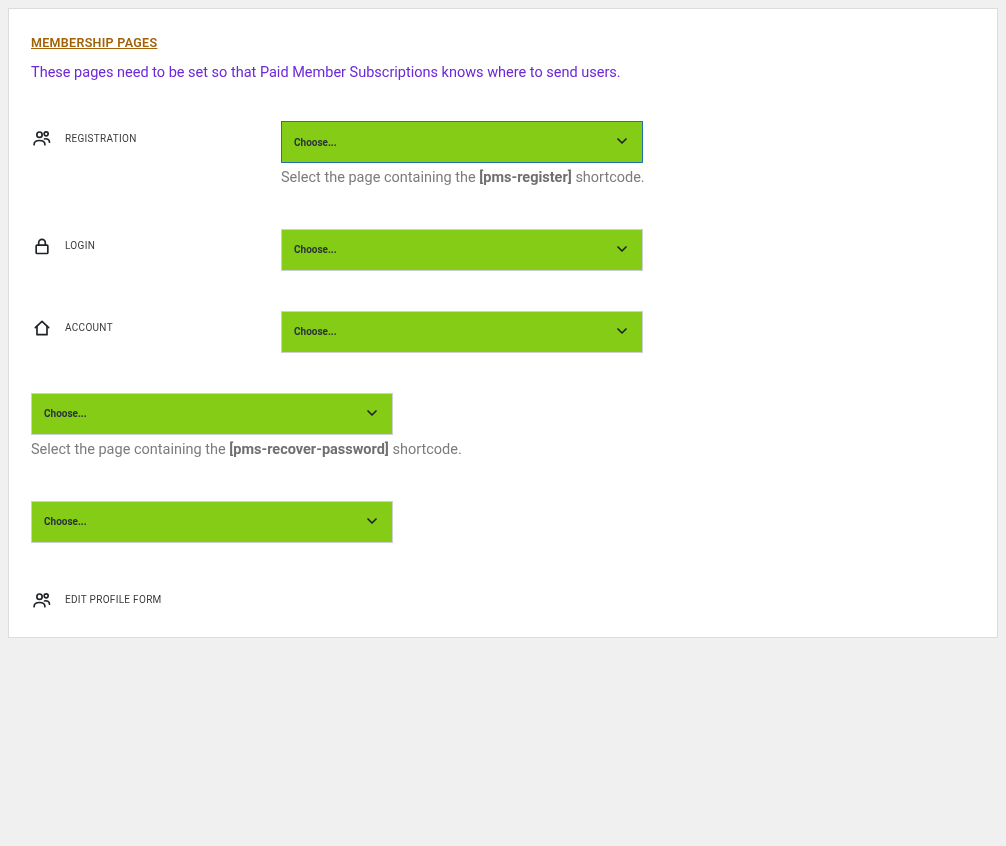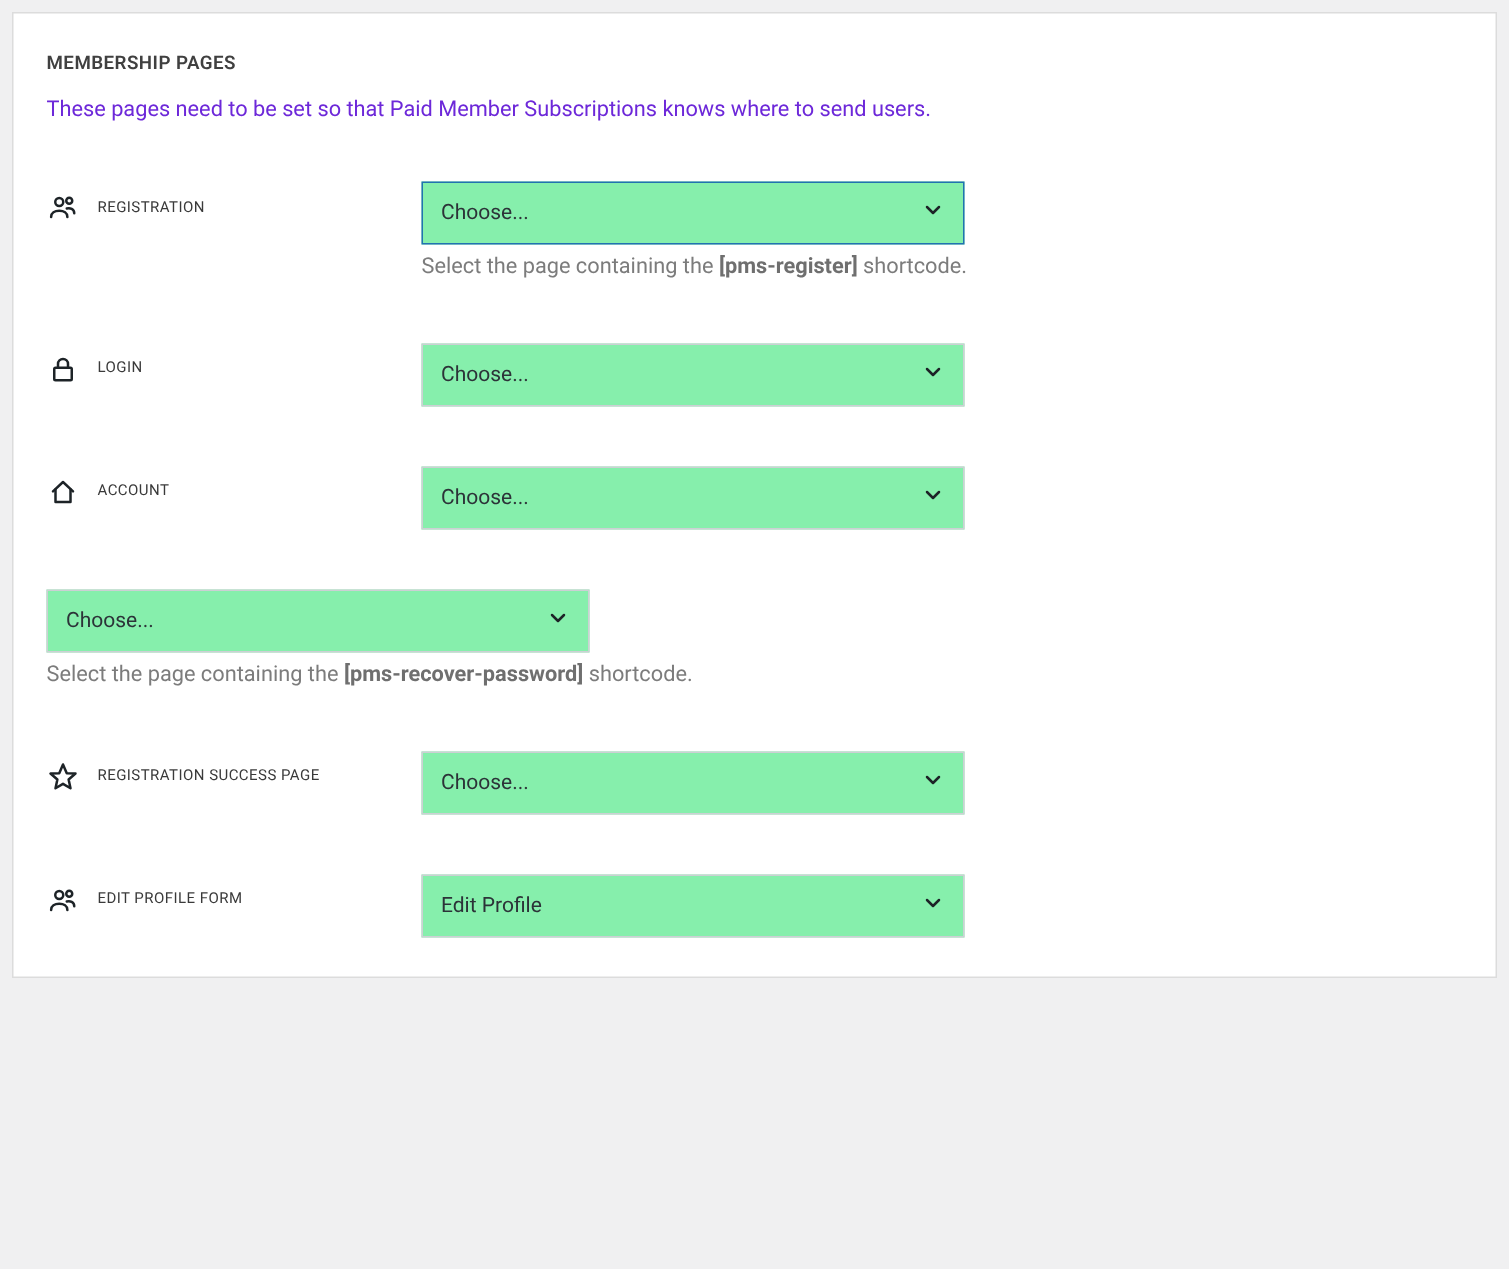--- a/index.html
+++ b/index.html
@@ -13,24 +13,25 @@
       padding: 8px;
     }
     .settings-panel {
       background: #fff;
       border: 1px solid #dcdcdc;
       padding: 26px 22px;
     }
     .panel-title {
       font-size: 12.5px;
       font-weight: 600;
-      color: #404040;
+      color: #a16207;
       letter-spacing: 0.3px;
       margin-bottom: 14px;
       text-transform: uppercase;
+      text-decoration: underline;
     }
     .panel-description {
       font-size: 14.5px;
       color: #6d28d9;
       margin-bottom: 40px;
     }
     .field-row {
       display: flex;
       align-items: flex-start;
       margin-bottom: 40px;
@@ -64,28 +65,29 @@
       letter-spacing: 0.3px;
       text-transform: uppercase;
     }
     .field-control-col {
       flex: 1;
     }
     .select-box {
       width: 362px;
       height: 42px;
       border: 1px solid #ccd0d4;
-      background: #86efac;
+      background: #84cc16;
       padding: 0 40px 0 12px;
-      font-size: 14px;
+      font-size: 10px;
       color: #2c3338;
       cursor: pointer;
       display: flex;
       align-items: center;
       position: relative;
+      font-weight: bold;
     }
     .select-box.focused {
       border-color: #2271b1;
     }
     .select-chevron {
       position: absolute;
       right: 12px;
       top: 50%;
       transform: translateY(-50%);
       pointer-events: none;
@@ -193,28 +195,20 @@
             </svg>
         </span>
       </div>
       <div class="helper-text">
         <span>Select the page containing the </span><b>[pms-recover-password]</b><span> shortcode.</span>
       </div>
     </div>
   </div>
 
   <div class="field-row">
-    <div class="field-label-col">
-      <span class="field-icon">
-        <svg viewBox="0 0 24 24" fill="none" stroke="currentColor" stroke-width="2" stroke-linecap="round" stroke-linejoin="round">
-          <polygon points="12 2 15 9 22 9.2 16.5 14 18 21 12 17.5 6 21 7.5 14 2 9.2 9 9"></polygon>
-        </svg>
-      </span>
-      <span class="field-label">REGISTRATION SUCCESS PAGE</span>
-    </div>
     <div class="field-control-col">
       <div class="select-box">
         <span>Choose...</span>
         <span class="select-chevron">
           <svg viewBox="0 0 24 24" fill="none" stroke="currentColor" stroke-width="2.5" stroke-linecap="round" stroke-linejoin="round">
               <polyline points="6 9 12 15 18 9"></polyline>
             </svg>
         </span>
       </div>
     </div>
@@ -226,24 +220,16 @@
         <svg viewBox="0 0 24 24" fill="none" stroke="currentColor" stroke-width="2" stroke-linecap="round" stroke-linejoin="round">
           <circle cx="9" cy="8" r="3.2"></circle>
           <path d="M2.5 20c0-3.3 2.9-5 6.5-5s6.5 1.7 6.5 5"></path>
           <circle cx="17" cy="7" r="2.4"></circle>
           <path d="M15 13.2c2.6-.8 6 .4 6 3.8"></path>
         </svg>
       </span>
       <span class="field-label">EDIT PROFILE FORM</span>
     </div>
     <div class="field-control-col">
-      <div class="select-box">
-        <span>Edit Profile</span>
-        <span class="select-chevron">
-          <svg viewBox="0 0 24 24" fill="none" stroke="currentColor" stroke-width="2.5" stroke-linecap="round" stroke-linejoin="round">
-              <polyline points="6 9 12 15 18 9"></polyline>
-            </svg>
-        </span>
-      </div>
     </div>
   </div>
 
 </div>
 
 </body></html>

